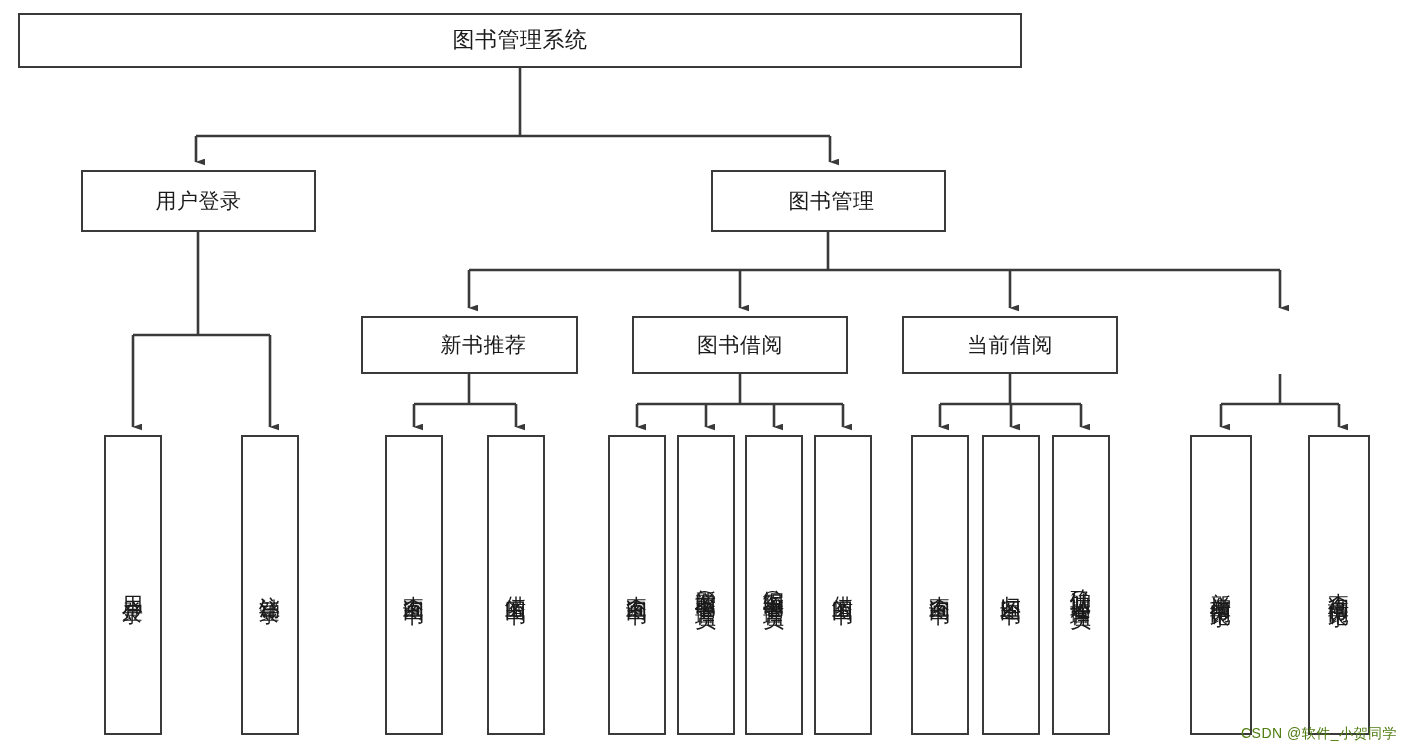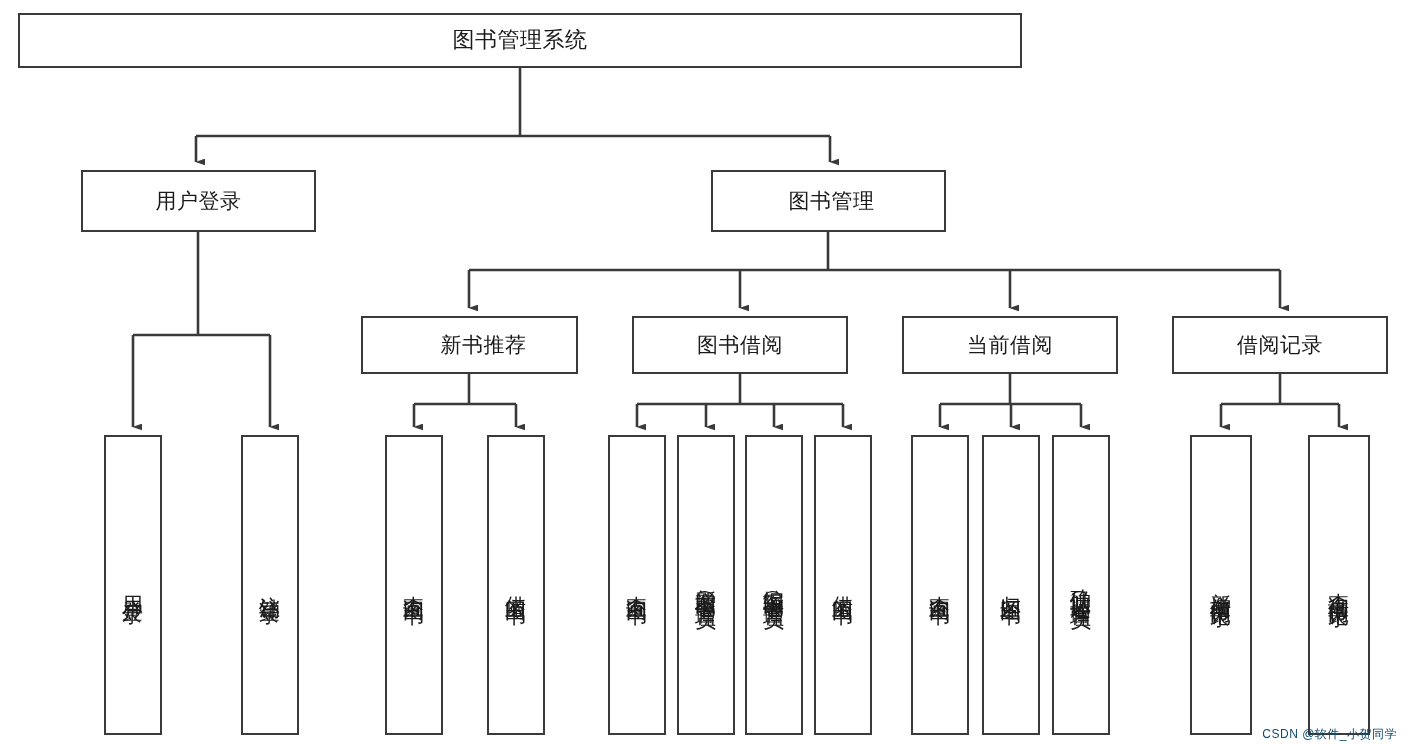--- a/index.html
+++ b/index.html
@@ -65,22 +65,22 @@
     letter-spacing: 3px;
     line-height: 1.0;
     max-height: 100%;
     text-align: center;
   }
   
   #watermark {
     position: absolute;
     right: 8px;
     bottom: 4px;
-    font-size: 12px;
-    color: #0c4a6e;
+    font-size: 14px;
+    color: #4d7c0f;
     letter-spacing: 0.5px;
     white-space: nowrap;
     user-select: none;
   }
 </style>
 </head>
 <body>
 
 <div id="canvas">
 
@@ -147,23 +147,20 @@
 
   <div class="node horiz" style="left:361px; top:316px; width:217px; height:58px;padding-left:28px;">
     <span class="label">新书推荐</span>
   </div>
   <div class="node horiz" style="left:902px; top:316px; width:216px; height:58px;">
     <span class="label">当前借阅</span>
   </div>
   <div class="node horiz" style="left:632px; top:316px; width:216px; height:58px;">
     <span class="label">图书借阅</span>
   </div>
-  <div class="node horiz" style="left:1172px; top:316px; width:216px; height:58px;">
-    <span class="label">借阅记录</span>
-  </div>
 
   <div class="node vert" style="left:104px; top:435px; width:58px; height:300px;">
     <span class="label">用户登录</span>
   </div>
   <div class="node vert" style="left:241px; top:435px; width:58px; height:300px;">
     <span class="label">注销登录</span>
   </div>
 
   <div class="node vert" style="left:385px; top:435px; width:58px; height:300px;">
     <span class="label">查询图书</span>

